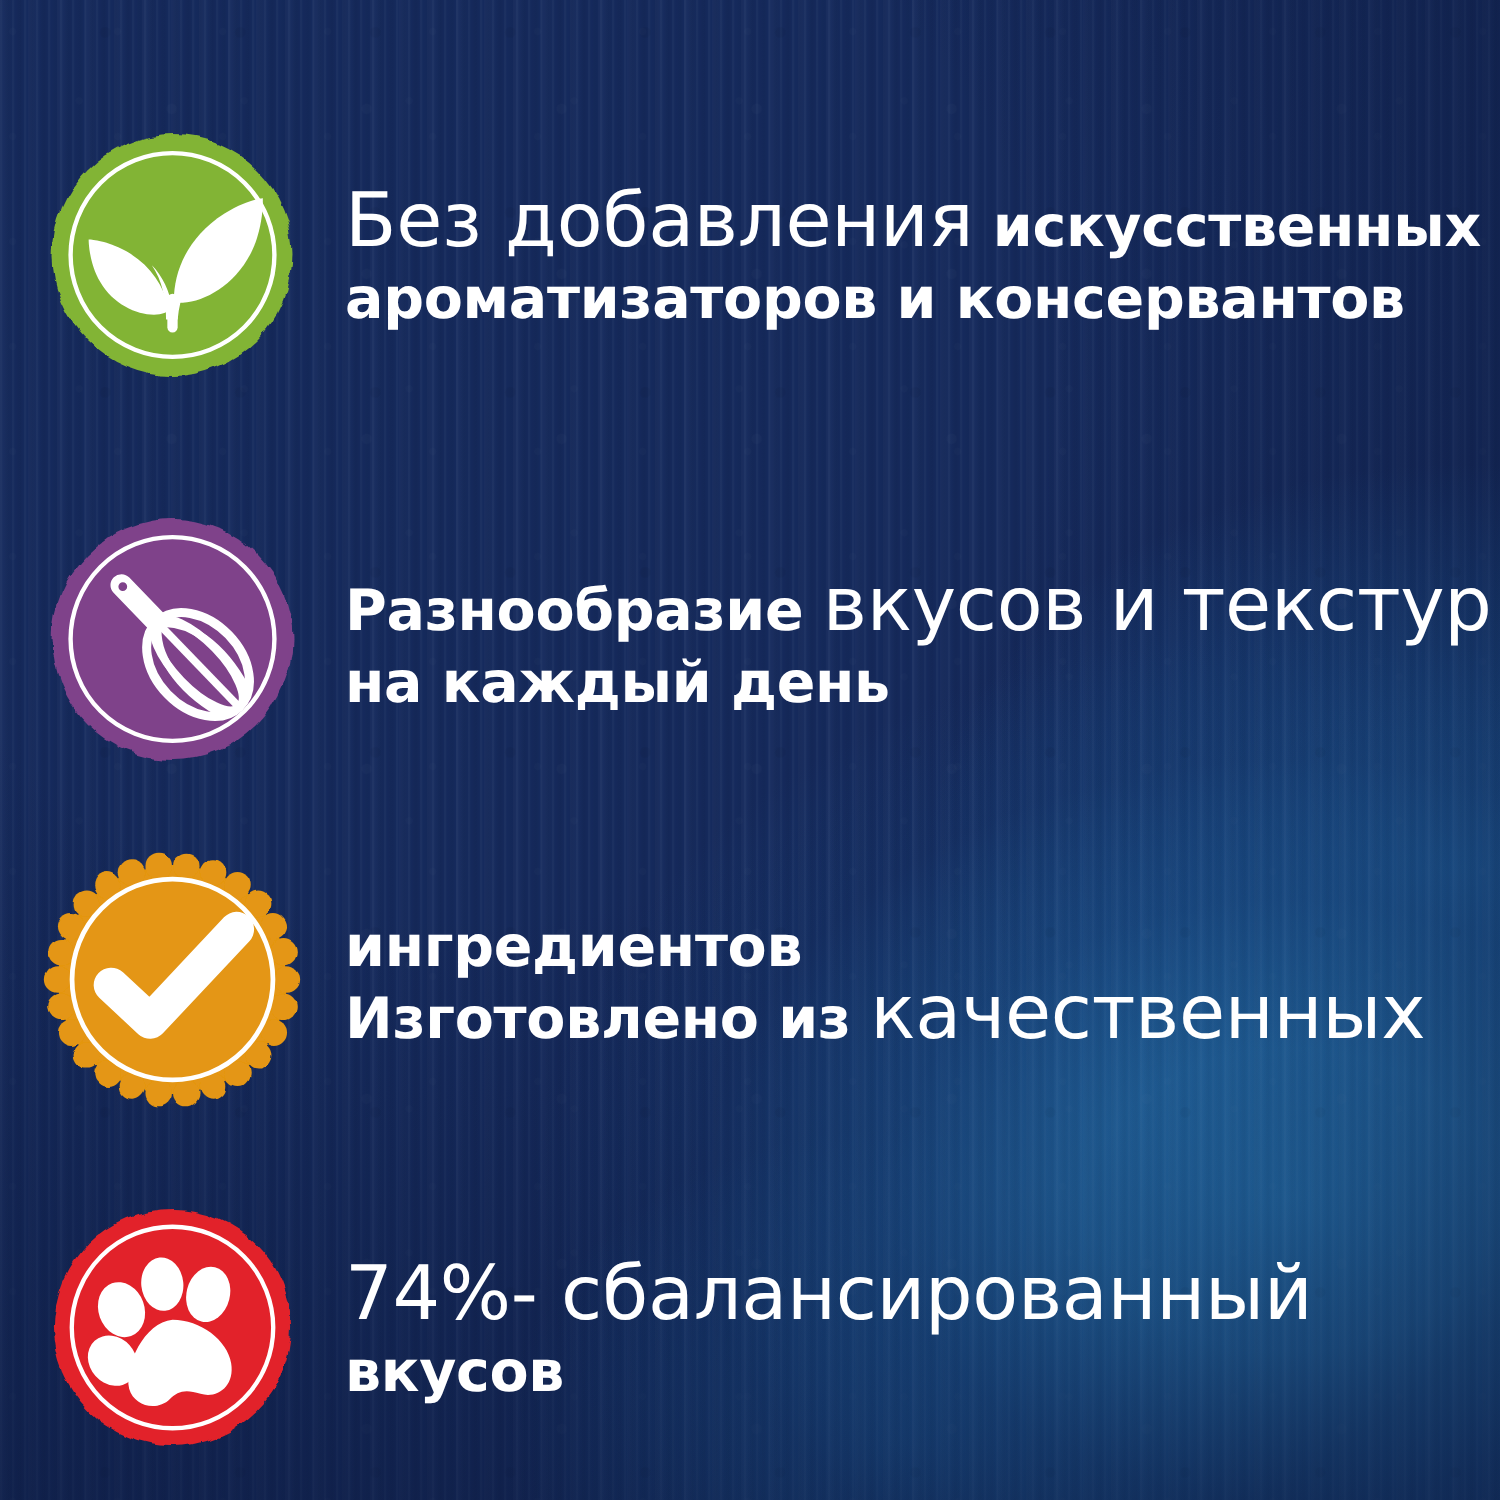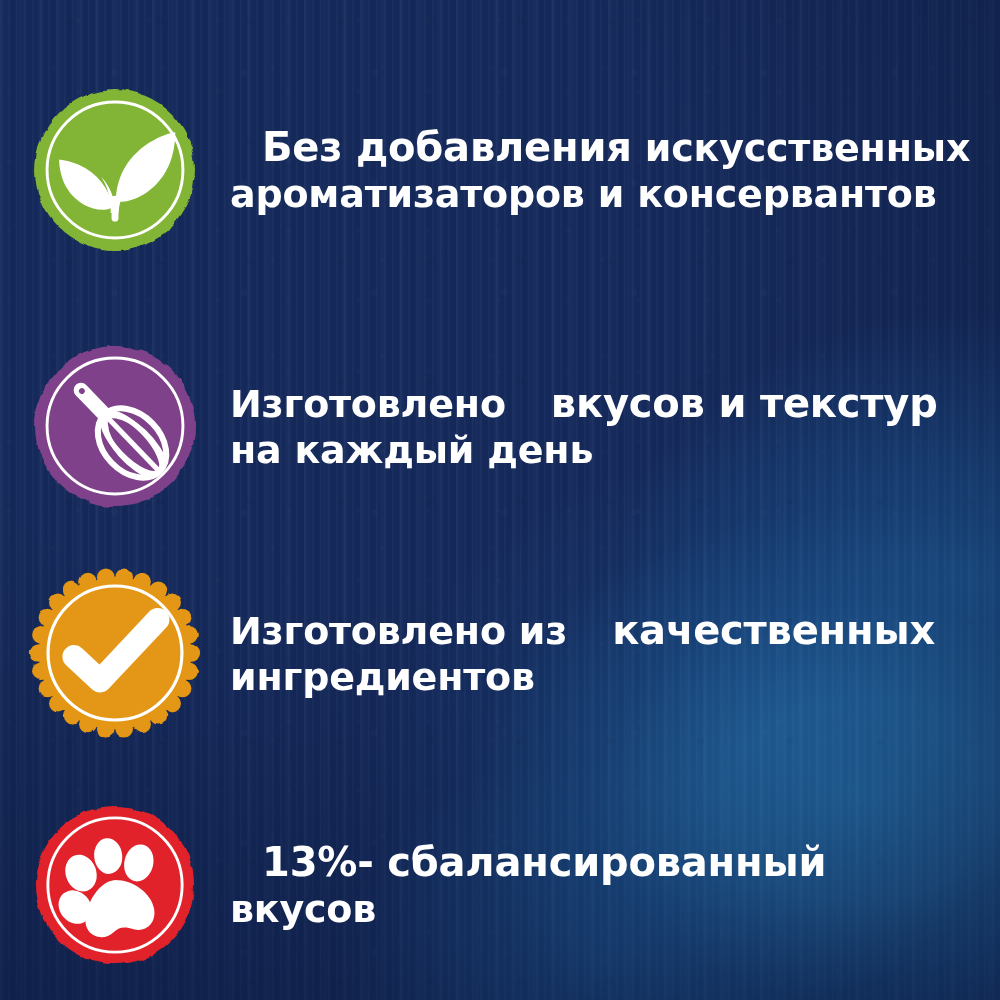--- a/index.html
+++ b/index.html
@@ -106,24 +106,23 @@
   .text-col {
     flex: 1 1 auto;
     padding-right: 40px;
   }
   .line {
     color: #ffffff;
     line-height: 1.02;
     letter-spacing: -0.2px;
   }
   .t-big {
-    font-weight: 700;
-    font-size: 40px;
+    font-weight: 400;
+    font-size: 50px;
     white-space: nowrap;
-    margin-left: 32px;
   }
   .t-small {
     font-weight: 700;
     font-size: 38px;
     white-space: nowrap;
   }
   .line2 { margin-top: 7px; }
 
   
   #row-1 { top: 84px; }
@@ -208,21 +207,21 @@
               <ellipse cx="100.5" cy="128" rx="18" ry="46" fill="none" stroke="#ffffff" stroke-width="6"></ellipse>
               <line x1="100.5" y1="82" x2="100.5" y2="174" stroke="#ffffff" stroke-width="6"></line>
               <path d="M100.5 84 C82 98 76 130 86 166" fill="none" stroke="#ffffff" stroke-width="5.5" stroke-linecap="round"></path>
               <path d="M100.5 84 C119 98 125 130 115 166" fill="none" stroke="#ffffff" stroke-width="5.5" stroke-linecap="round"></path>
             </g>
           </svg>
         </div>
       </div>
       <div class="text-col">
         <div class="line line1">
-          <span class="t-small">Изготовлено </span><span class="t-big">вкусов и текстур</span>
+          <span class="t-small">Разнообразие </span><span class="t-big">вкусов и текстур</span>
         </div>
         <div class="line line2 t-small">на каждый день</div>
       </div>
     </div>
 
     <div class="row" id="row-3">
       <div class="badge-wrap">
         <div class="badge">
           <svg viewBox="0 0 200 200" xmlns="http://www.w3.org/2000/svg">
             <defs>
@@ -263,24 +262,24 @@
                   <circle cx="172.61" cy="61.89" r="9.5"></circle>
                   <circle cx="179.62" cy="80.38" r="9.5"></circle>
                 </g>
             </g>
             <circle cx="100" cy="100" r="72" fill="none" stroke="#ffffff" stroke-width="3.4"></circle>
             <path d="M56 104 L84 130 L146 64" fill="none" stroke="#ffffff" stroke-width="25" stroke-linecap="round" stroke-linejoin="round"></path>
           </svg>
         </div>
       </div>
       <div class="text-col">
+        <div class="line line2 t-small">ингредиентов</div>
         <div class="line line1">
           <span class="t-small">Изготовлено из </span><span class="t-big">качественных</span>
         </div>
-        <div class="line line2 t-small">ингредиентов</div>
       </div>
     </div>
 
     <div class="row" id="row-4">
       <div class="badge-wrap">
         <div class="badge">
           <svg viewBox="0 0 200 200" xmlns="http://www.w3.org/2000/svg">
             <defs>
               <filter id="rough4">
                 <feTurbulence type="fractalNoise" baseFrequency="0.05" numOctaves="3" seed="13" result="n"></feTurbulence>
@@ -298,20 +297,20 @@
               <ellipse cx="53" cy="126" rx="18" ry="21" transform="rotate(-42 53 126)"></ellipse>
               <path d="M100 94 C122 94 143 110 146 128 C149 146 135 156 122 152
                        C110 148 104 150 98 156 C88 166 70 162 66 148
                        C62 130 78 96 100 94 Z"></path>
             </g>
           </svg>
         </div>
       </div>
       <div class="text-col">
         <div class="line line1">
-          <span class="t-big">13%- сбалансированный</span><span class="t-small"></span>
+          <span class="t-big">74%- сбалансированный</span><span class="t-small"></span>
         </div>
         <div class="line line2 t-small">вкусов</div>
       </div>
     </div>
 
   </div>
 </div>
 
 </body></html>

